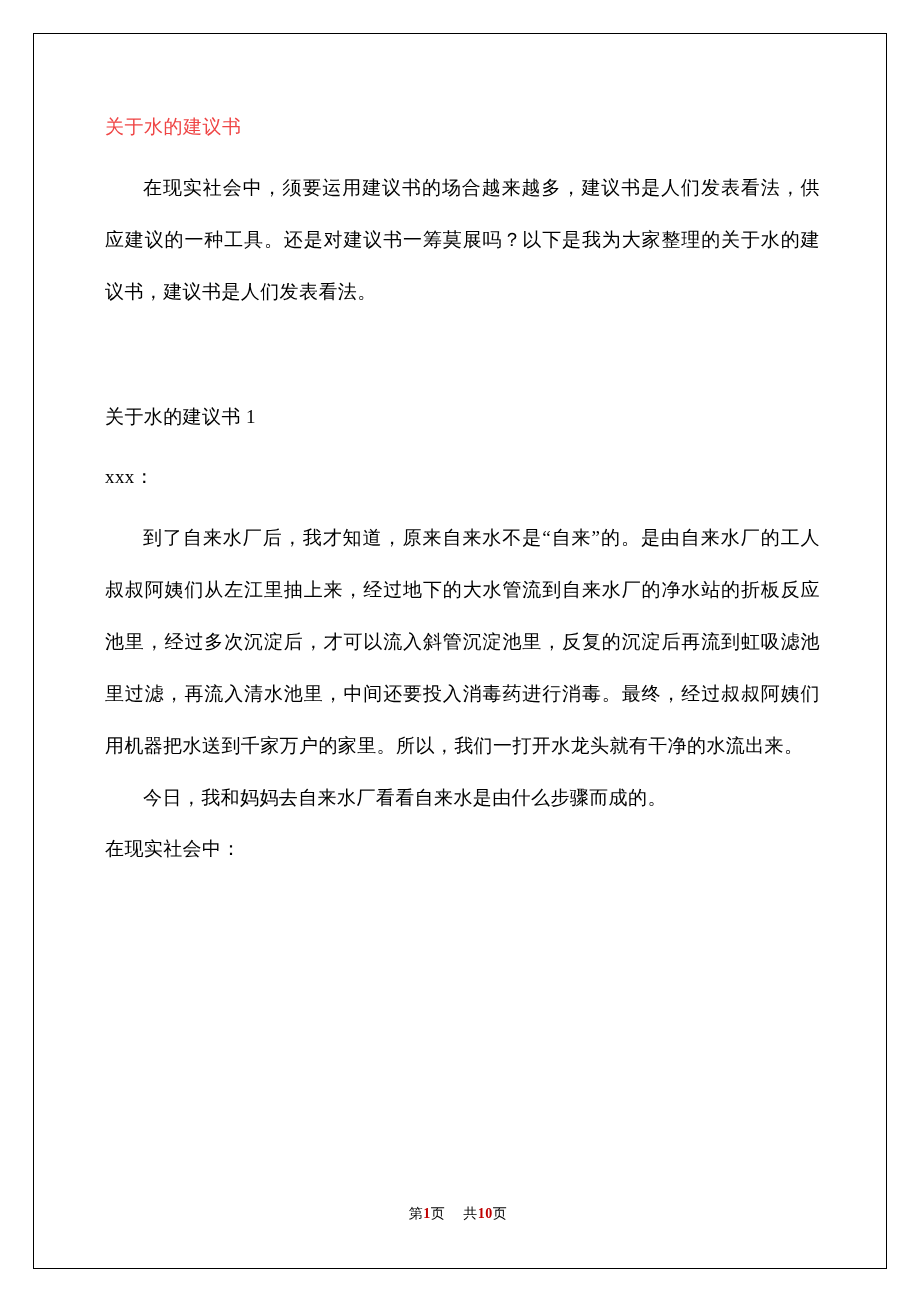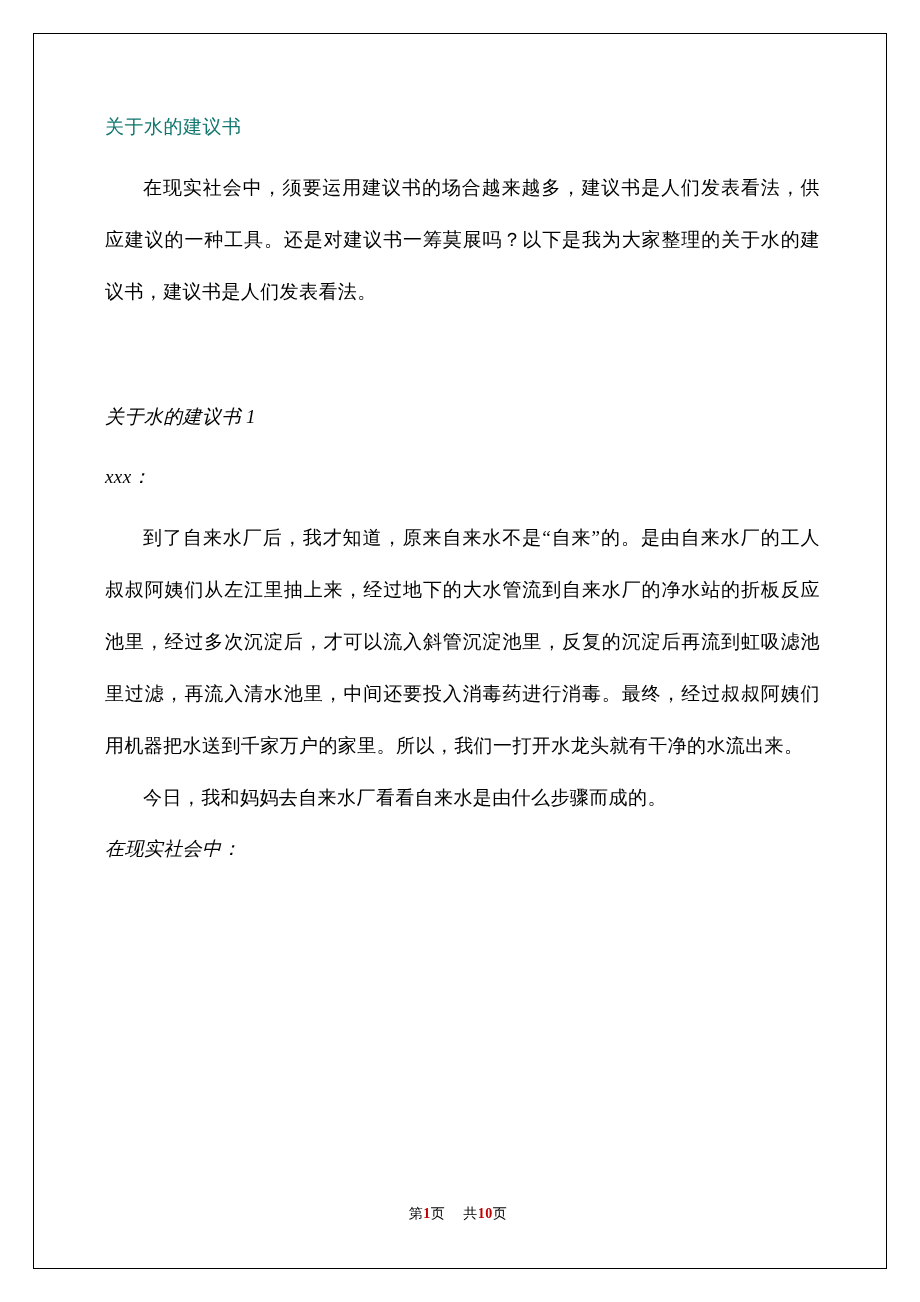--- a/index.html
+++ b/index.html
@@ -30,21 +30,21 @@
   }
   .content {
     position: absolute;
     left: 105px;
     top: 110px;
     width: 715px;
   }
   .doc-title {
     font-size: 19px;
     line-height: 34px;
-    color: #0f766e;
+    color: #ef4444;
     letter-spacing: 0.5px;
     margin-bottom: 18px;
   }
   p.para {
     font-size: 19px;
     line-height: 52px;
     color: #000000;
     margin: 0;
     text-align: justify;
     text-justify: inter-ideograph;
@@ -52,21 +52,20 @@
   }
   p.indent {
     text-indent: 2em;
   }
   .heading {
     font-size: 19px;
     line-height: 50px;
     color: #000000;
     letter-spacing: 0.4px;
     margin: 0;
-    font-style: italic;
   }
   .spacer-lg {
     height: 74px;
   }
   .spacer-sm {
     height: 10px;
   }
   .footer {
     position: absolute;
     left: 0;

